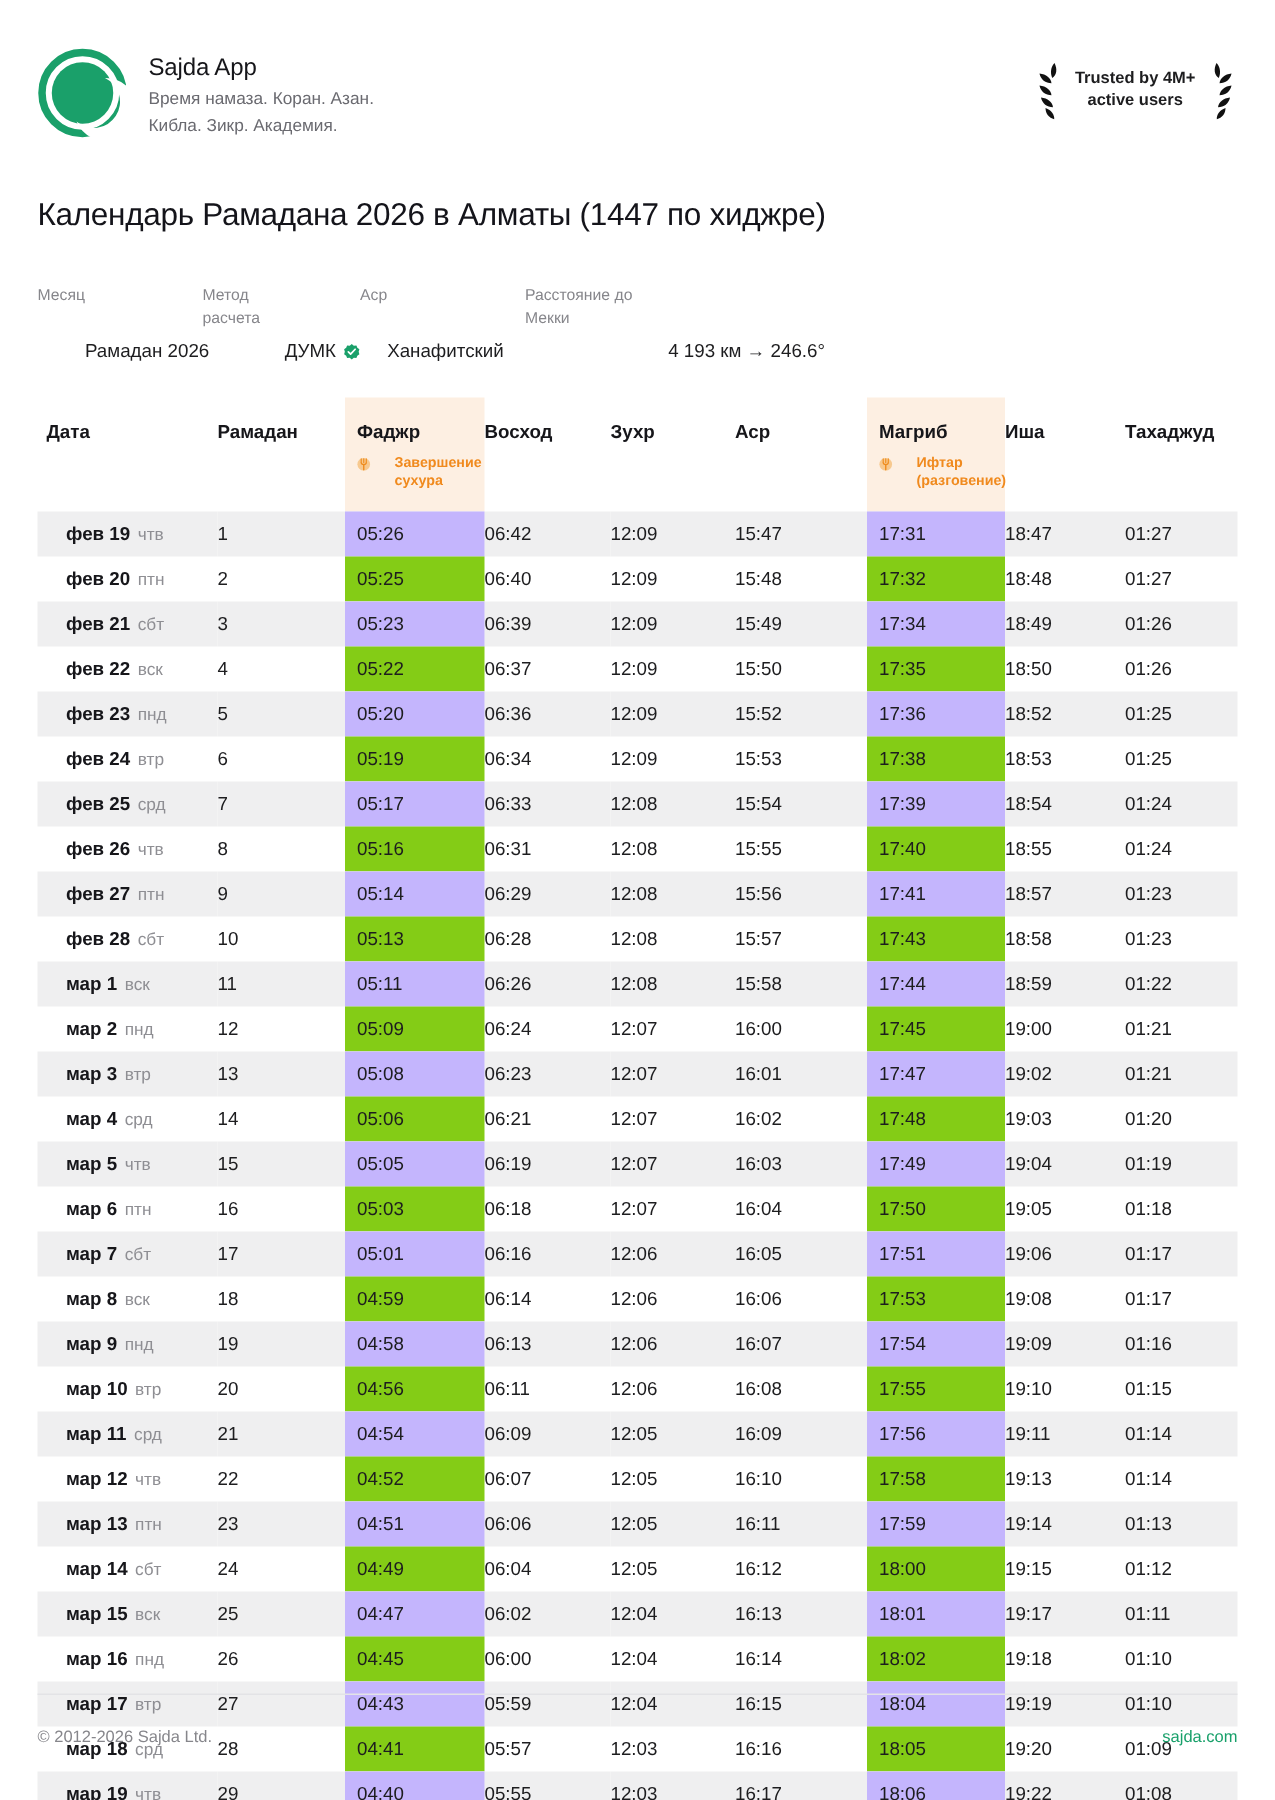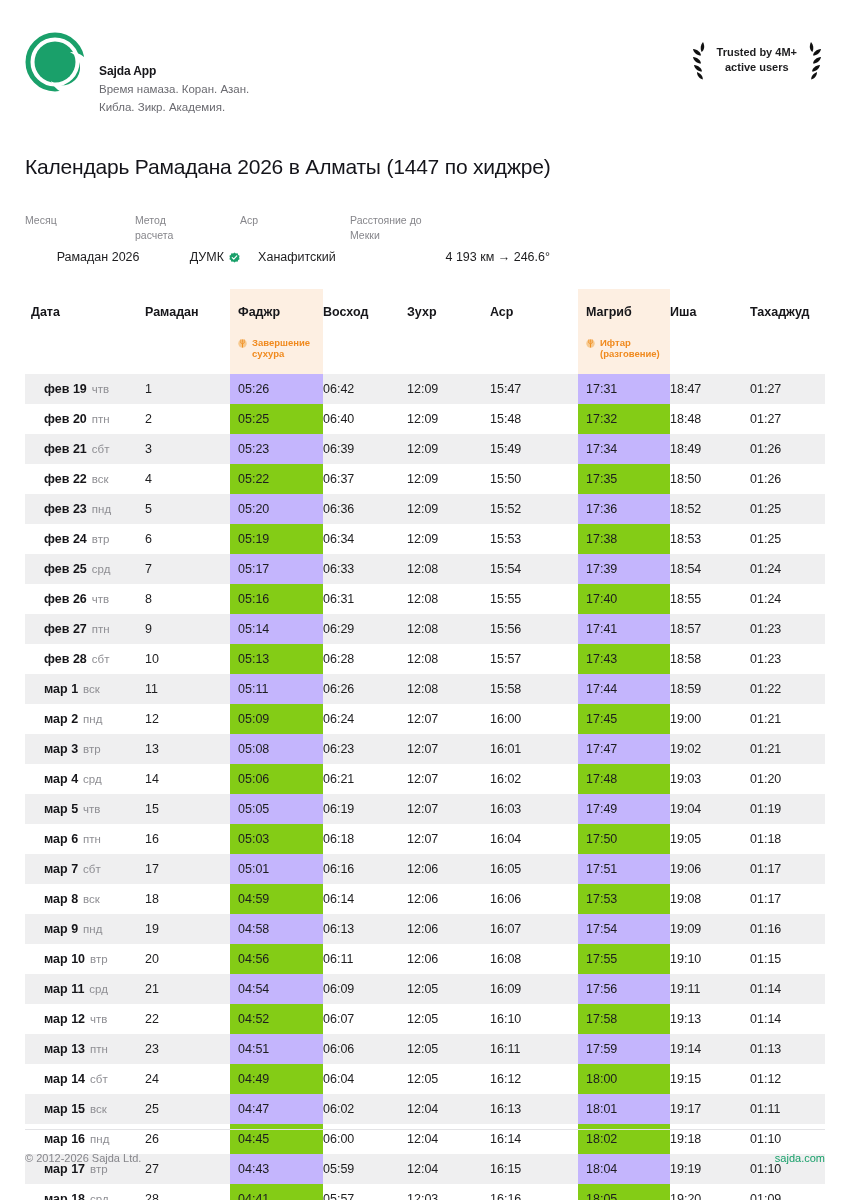--- a/index.html
+++ b/index.html
@@ -38,26 +38,25 @@
     gap: 14px;
   }
   .logo {
     width: 60px;
     height: 60px;
     flex: 0 0 60px;
     margin-top: 2px;
   }
   .brand-text { padding-top: 6px; }
   .brand-name {
-    font-size: 12px;
-    font-weight: bold;
+    font-size: 16px;
+    font-weight: normal;
     letter-spacing: -0.1px;
     color: #16161a;
     line-height: 1.2;
-    margin-top: 28px;
   }
   .brand-tagline {
     font-size: 11.5px;
     color: #6a6a70;
     line-height: 1.55;
     margin-top: 3px;
   }
   .trust {
     display: flex;
     align-items: center;
@@ -141,22 +140,22 @@
     padding: 16px 0 14px 0;
     font-size: 12.5px;
     font-weight: bold;
     color: #16161a;
   }
   thead th.hl { background: #fdefe2; padding-left: 8px; }
   thead th:first-child { padding-left: 6px; }
   .sub-tag {
     display: flex;
     align-items: flex-start;
-    gap: 5px;
-    margin-top: 18px;
+    gap: 16px;
+    margin-top: 8px;
     font-size: 9.5px;
     font-weight: bold;
     color: #f08a1e;
     line-height: 1.25;
   }
   .fork-icon { width: 9px; height: 11px; flex: 0 0 9px; margin-top: 1px; }
 
   tbody td {
     font-size: 12.5px;
     color: #1d1d1f;

